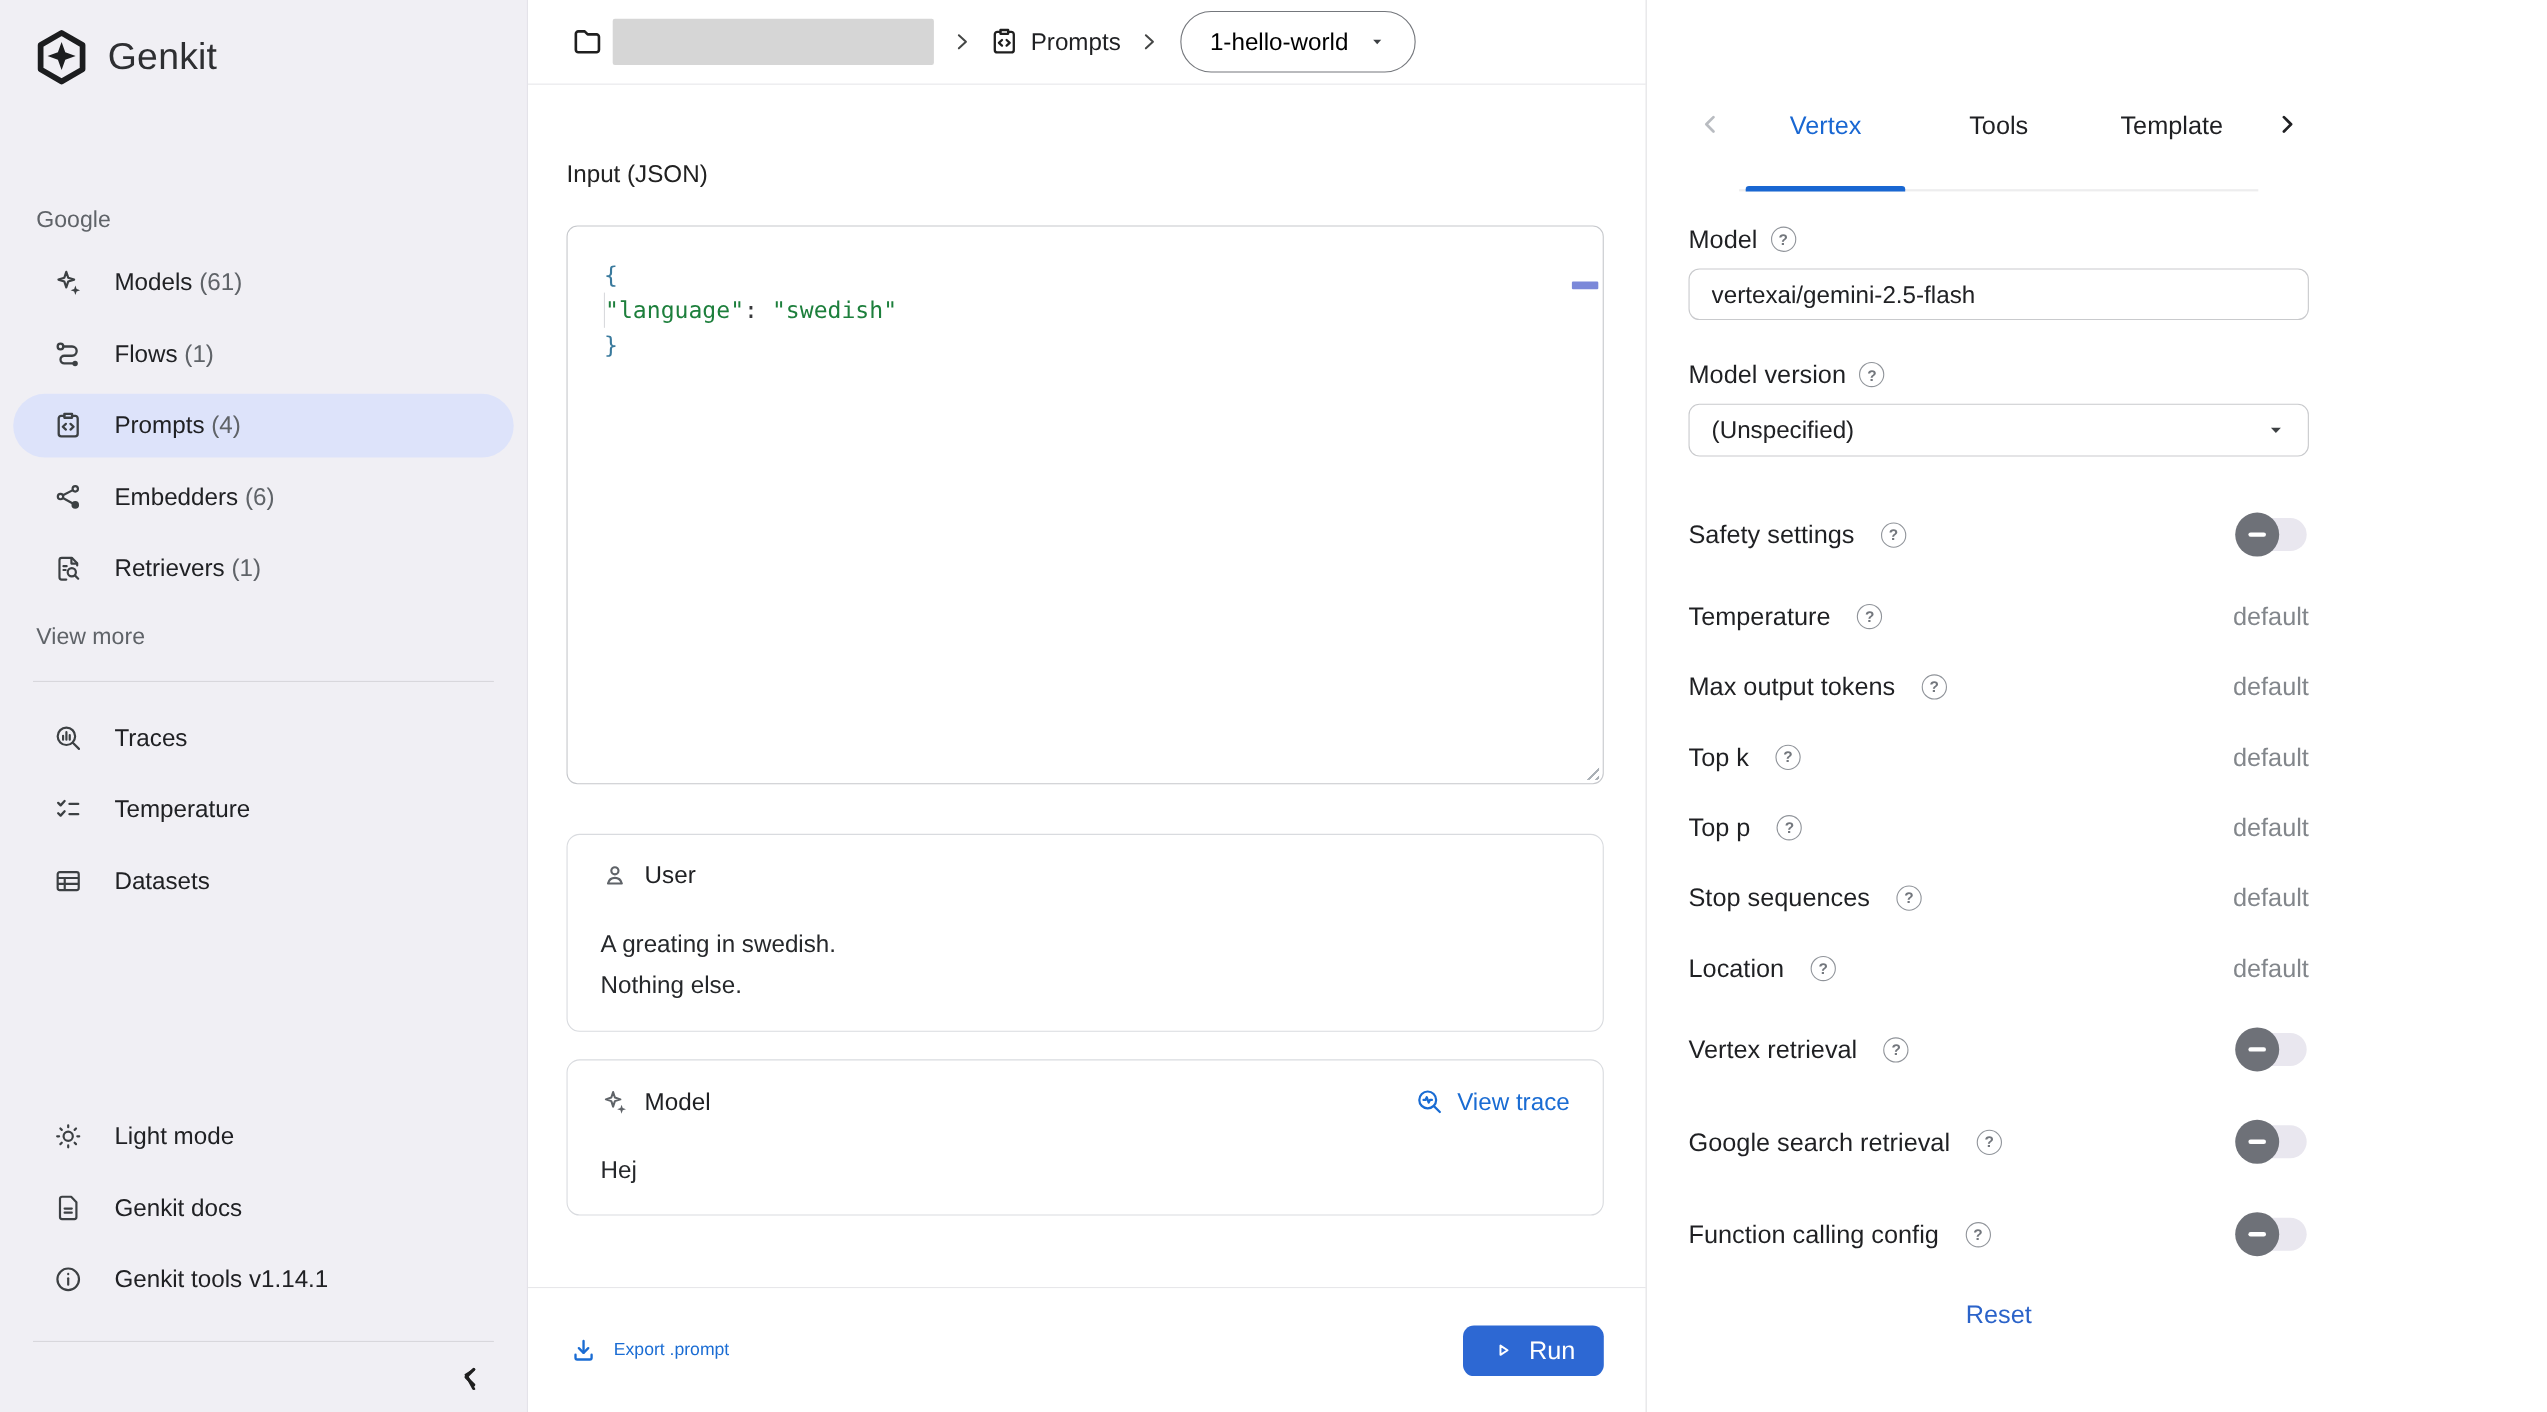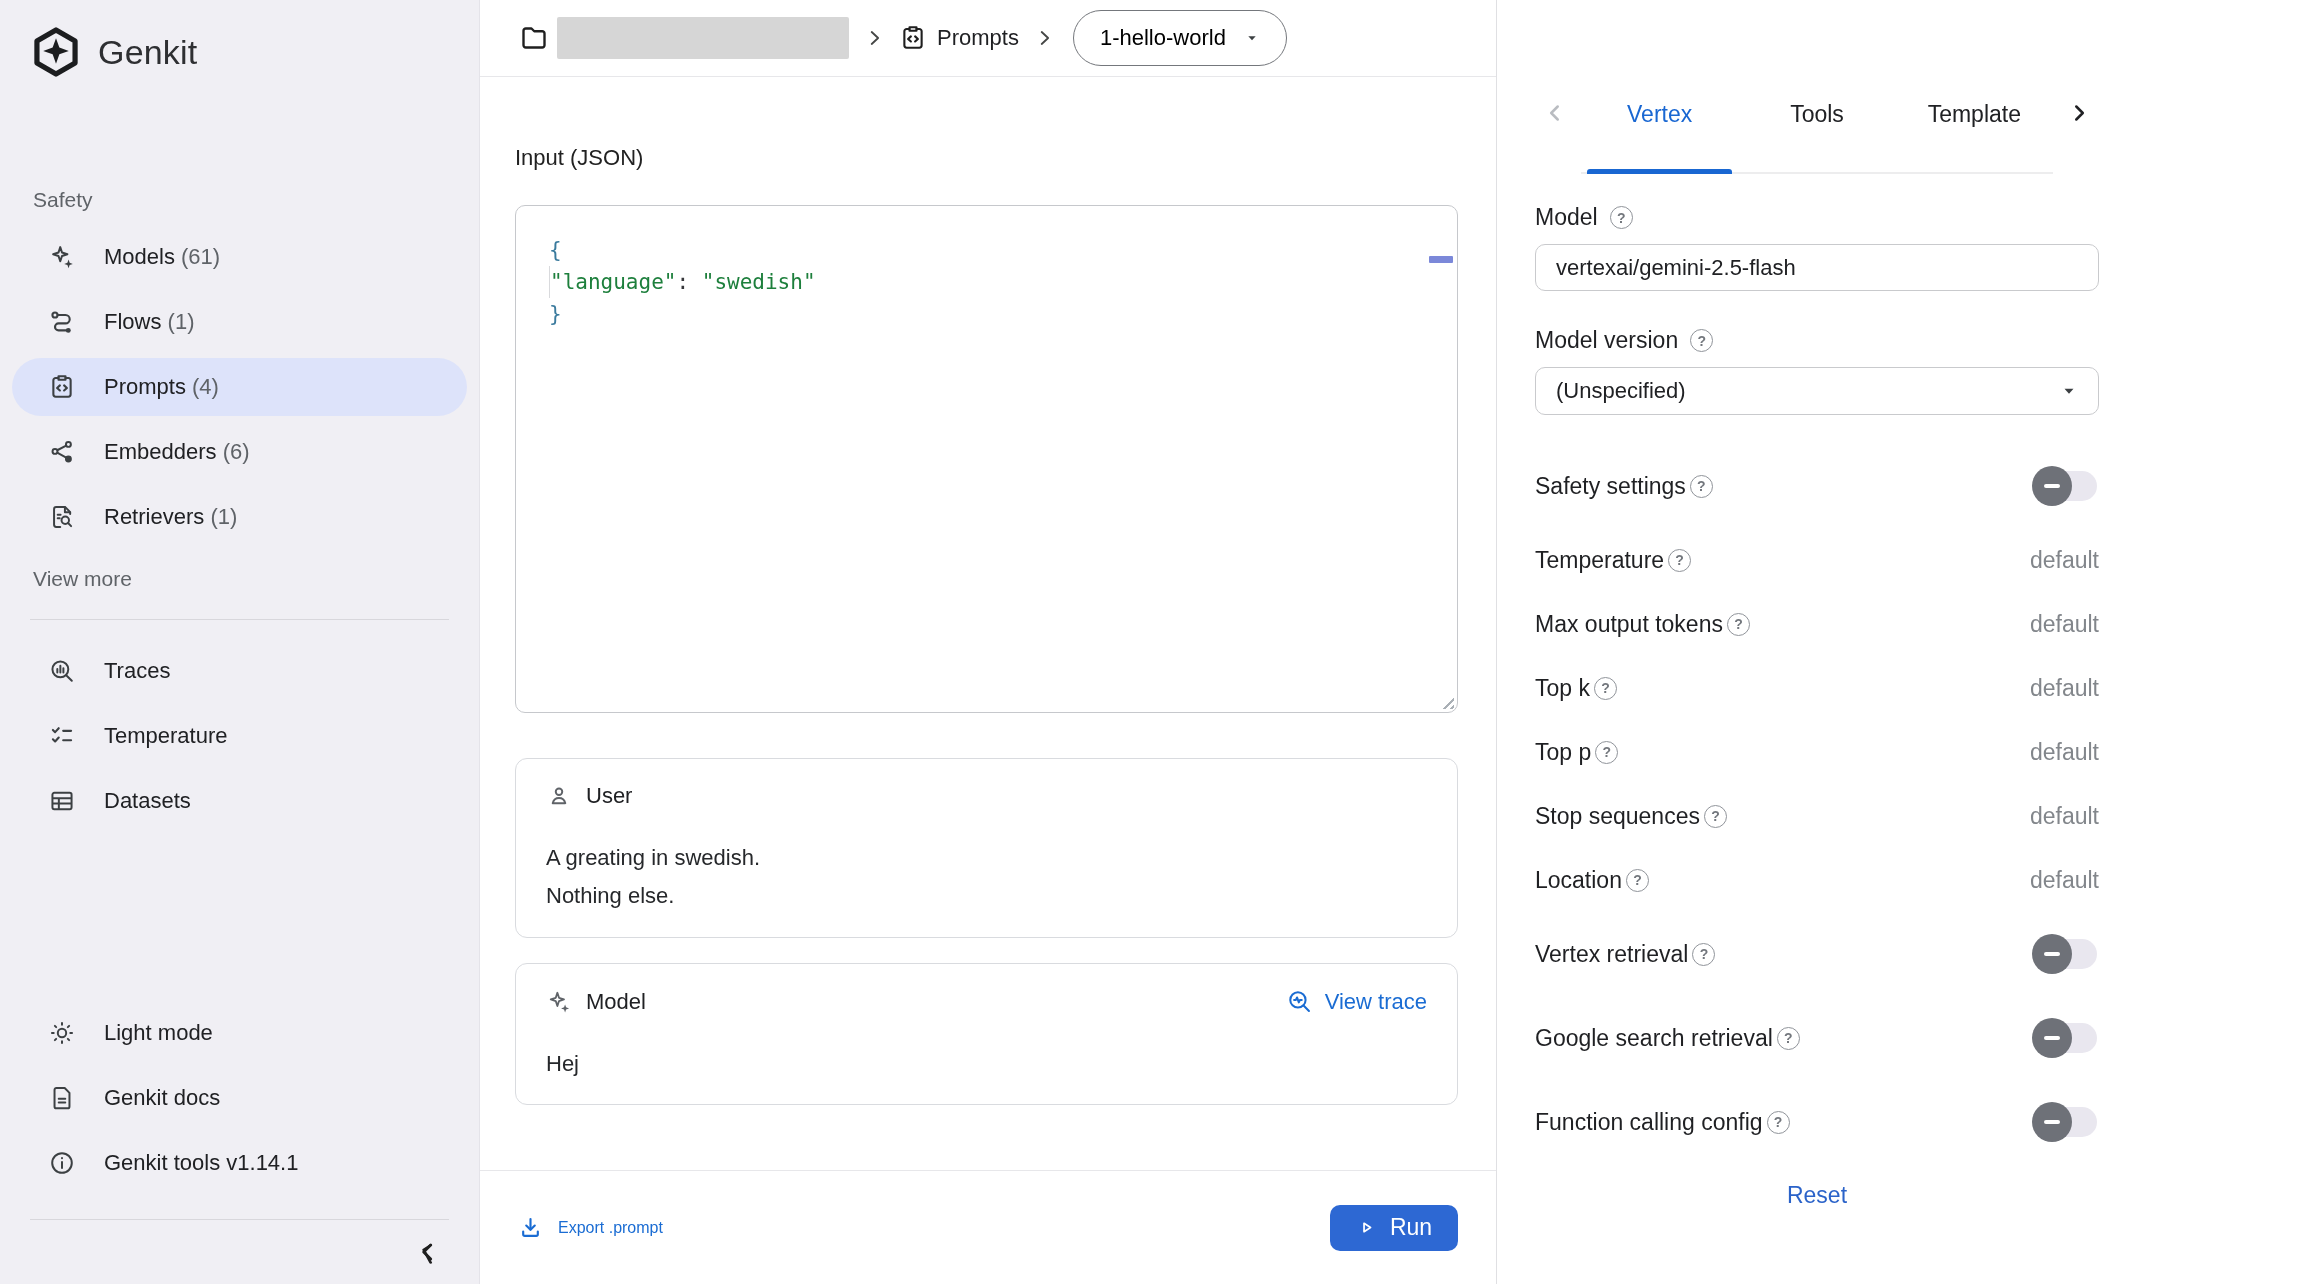--- a/index.html
+++ b/index.html
@@ -149,21 +149,21 @@
     margin-top:13px; height:48px; width:100%;
     border:1.5px solid #c9cacd; border-radius:10px;
     display:flex; align-items:center; justify-content:space-between;
     padding:0 20px 0 20px; font-size:22px; color:#202124; cursor:pointer; background:#fff;
   }
   .select-box svg { width:18px; height:18px; }
 
   .cfg-rows { margin-top:29px; }
   .cfg-row { display:flex; align-items:center; justify-content:space-between; height:64px; }
   .cfg-row.toggle-row { height:84px; }
-  .cfg-row .row-label { display:flex; align-items:center; gap:4px; font-size:23px; color:#1f2023; }
+  .cfg-row .row-label { display:flex; align-items:center; gap:24px; font-size:23px; color:#1f2023; }
   .cfg-row .row-value { color:#82868b; font-size:23px; }
 
   .switch { width:62px; height:30px; background:#e9e7ef; border-radius:15px; position:relative; cursor:pointer; flex:none; margin-right:2px; }
   .switch .thumb {
     position:absolute; left:-3px; top:-5px; width:40px; height:40px; border-radius:50%;
     background:#6e7178; display:flex; align-items:center; justify-content:center;
   }
   .switch .thumb::after { content:""; width:16px; height:3.5px; background:#fff; border-radius:2px; }
 
   .reset-row { margin-top:18px; text-align:center; }
@@ -176,21 +176,21 @@
 
   <aside class="sidebar">
     <div class="logo-row">
       <svg viewBox="0 0 24 24">
         <path d="M12 1.8l8.8 5.1v10.2L12 22.2l-8.8-5.1V6.9z" fill="none" stroke="#1c1d1f" stroke-width="2.4" stroke-linejoin="round"></path>
         <path d="M12 5.6l1.55 4.35L17.9 11.5l-4.35 1.55L12 17.4l-1.55-4.35L6.1 11.5l4.35-1.55z" fill="#1c1d1f"></path>
       </svg>
       <span class="logo-text">Genkit</span>
     </div>
 
-    <div class="section-label">Safety</div>
+    <div class="section-label">Google</div>
 
     <nav>
       <div class="side-item">
         <svg viewBox="0 0 24 24">
           <path d="M10.5 3.5l1.5 4.6 4.6 1.5-4.6 1.5-1.5 4.6L9 11.1 4.4 9.6 9 8.1z" fill="none" stroke="currentColor" stroke-width="1.7" stroke-linejoin="round"></path>
           <path d="M17.6 14.2l.95 2.75 2.75.95-2.75.95-.95 2.75-.95-2.75-2.75-.95 2.75-.95z" fill="currentColor"></path>
         </svg>
         <span><span class="lbl">Models</span> <span class="cnt">(61)</span></span>
       </div>
       <div class="side-item">

